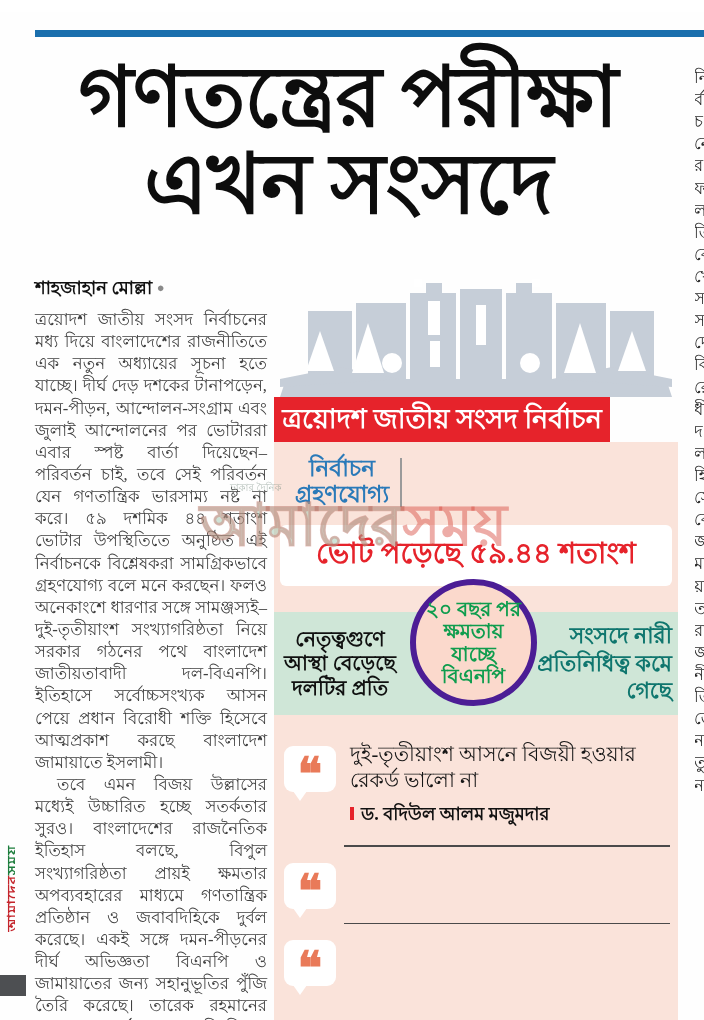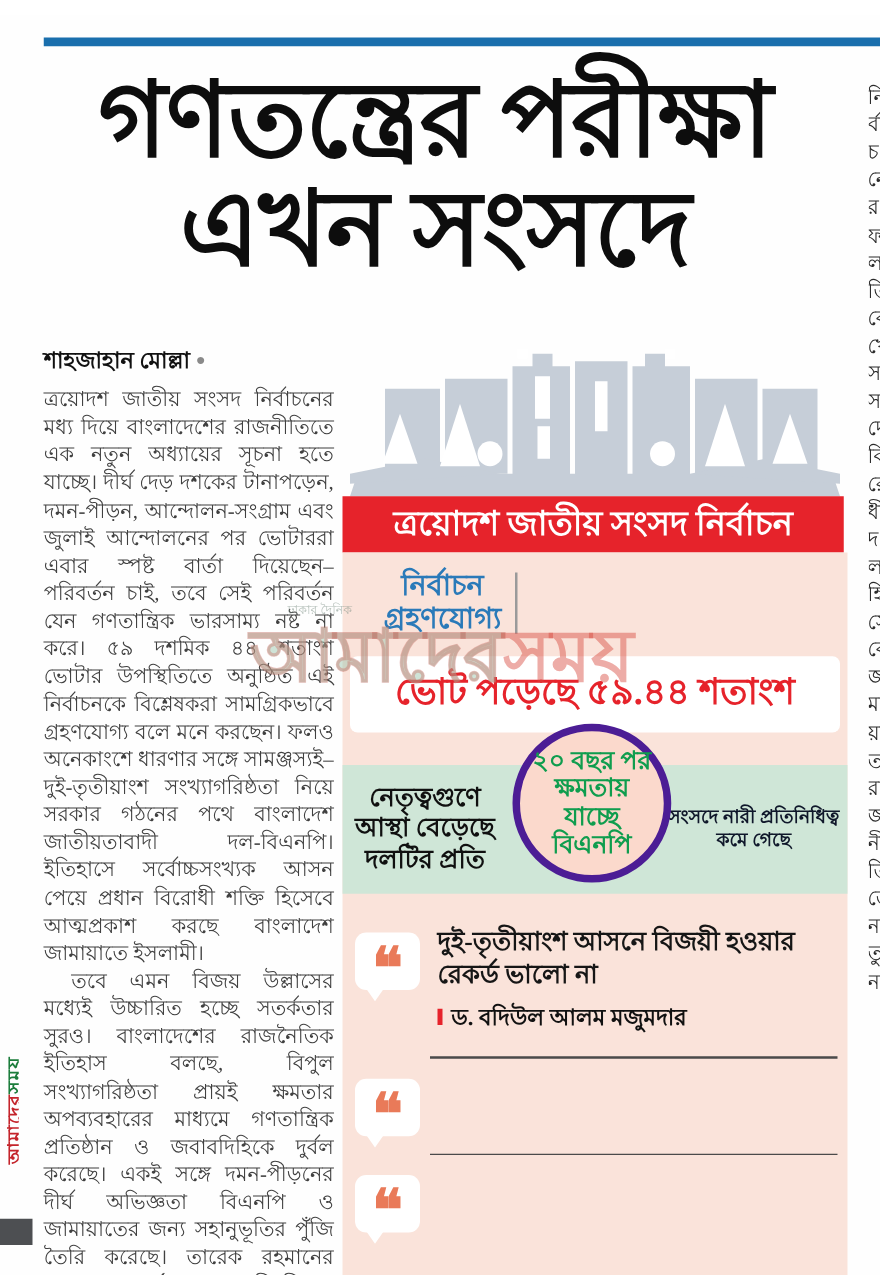--- a/index.html
+++ b/index.html
@@ -34,54 +34,54 @@
   .spine-block { position:absolute; left:0; top:963px; width:26px; height:21px; background:#4d4f52; }
 
   
   .sliver { position:absolute; right:0; top:55px; width:9px; height:950px; overflow:hidden;
     font-size:16.5px; line-height:1.34; color:#2a2a2a; }
   .sliver-inner { transform:translateX(-1px); white-space:pre-line; }
 
   
   .info { position:absolute; left:274px; top:263px; width:404px; height:750px; }
   .building { position:absolute; left:6px; top:0px; width:392px; height:124px; }
-  .banner { position:absolute; left:0; top:122px; width:401px; height:45px; background:#e6232b;
+  .banner { position:absolute; left:0; top:122px; width:336px; height:45px; background:#e6232b;
     color:#fff; font-weight:800; font-size:27px; text-align:center; line-height:45px; }
   .info-body { position:absolute; left:0; top:167px; width:404px; height:583px; background:#fae3da; }
 
-  .stats-row { display:flex; align-items:center; padding:14px 8px 6px 24px; }
+  .stats-row { display:flex; align-items:center; padding:14px 8px 6px 12px; }
   .verdict { width:112px; text-align:center; color:#2a7ab9; font-weight:800;
     font-size:23px; line-height:1.15; }
   .vdivider { width:1.5px; align-self:stretch; background:#9a9a9a; margin:2px 8px 2px 2px; }
   .stats { flex:1; font-size:20.5px; font-weight:600; color:#1d1d1d; line-height:1.35; }
   .sep { display:inline-block; width:5px; height:15px; background:#e6232b; margin:0 7px; }
 
   .turnout { margin:10px 6px 0 6px; background:#ffffff; border-radius:6px; text-align:center;
     color:#e6232b; font-weight:800; font-size:29px; padding:5px 0 7px 0; }
 
   .green-band { position:absolute; left:0; top:170px; width:404px; height:103px; background:#cfe6d7;
     display:flex; justify-content:space-between; align-items:center; }
   .gb-left { width:128px; text-align:center; font-weight:700; font-size:20.5px; line-height:1.2;
     color:#101010; margin-left:2px; }
-  .gb-right { width:138px; text-align:center; font-weight:800; font-size:15px; line-height:1.25;
-    color:#0f172a; margin-right:6px; }
+  .gb-right { width:138px; text-align:right; font-weight:800; font-size:22px; line-height:1.25;
+    color:#0f766e; margin-right:6px; }
   .circle { position:absolute; left:136px; top:-33px; width:127px; height:127px; border-radius:50%;
     background:#fbd9cc; border:6px solid #4c1d95; display:flex; align-items:center; justify-content:center;
     text-align:center; color:#0f9d4e; font-weight:800; font-size:20px; line-height:1.12; padding:6px; }
 
   .quotes { position:absolute; left:0; top:288px; width:404px; }
   .quote { display:flex; padding:12px 8px 6px 8px; }
   .qicon { position:relative; width:52px; height:46px; background:#ffffff; border-radius:9px;
     margin:4px 14px 0 2px; flex:none; text-align:center; }
   .qicon .qmark { color:#e97a59; font-size:46px; font-weight:800; line-height:58px;
     font-family:"Liberation Serif", serif; }
   .qicon .qtail { position:absolute; left:9px; bottom:-9px; width:0; height:0;
     border-left:7px solid transparent; border-right:7px solid transparent; border-top:10px solid #ffffff; }
   .qbody { flex:1; }
-  .qtext { font-size:20.5px; color:#161616; line-height:1.25; font-weight:700; }
+  .qtext { font-size:20.5px; color:#161616; line-height:1.25; font-weight:400; }
   .qattr { margin-top:7px; font-size:18px; font-weight:800; color:#111; }
   .qbar { display:inline-block; width:4px; height:13px; background:#e6232b; margin-right:7px; }
   .qdivider { height:1.5px; background:#4a4a4a; margin:8px 8px 0 70px; }
 
   
   .watermark { position:absolute; left:200px; top:468px; width:390px; z-index:6; pointer-events:none; }
   .wm-small { font-size:10px; color:rgba(120,140,130,0.55); margin-left:30px; }
   .wm-main { font-size:58px; font-weight:800; line-height:1; }
   .wm-a { color:rgba(160,200,175,0.5); -webkit-text-stroke:1px rgba(200,90,80,0.35); }
   .wm-b { color:rgba(215,70,60,0.45); }

